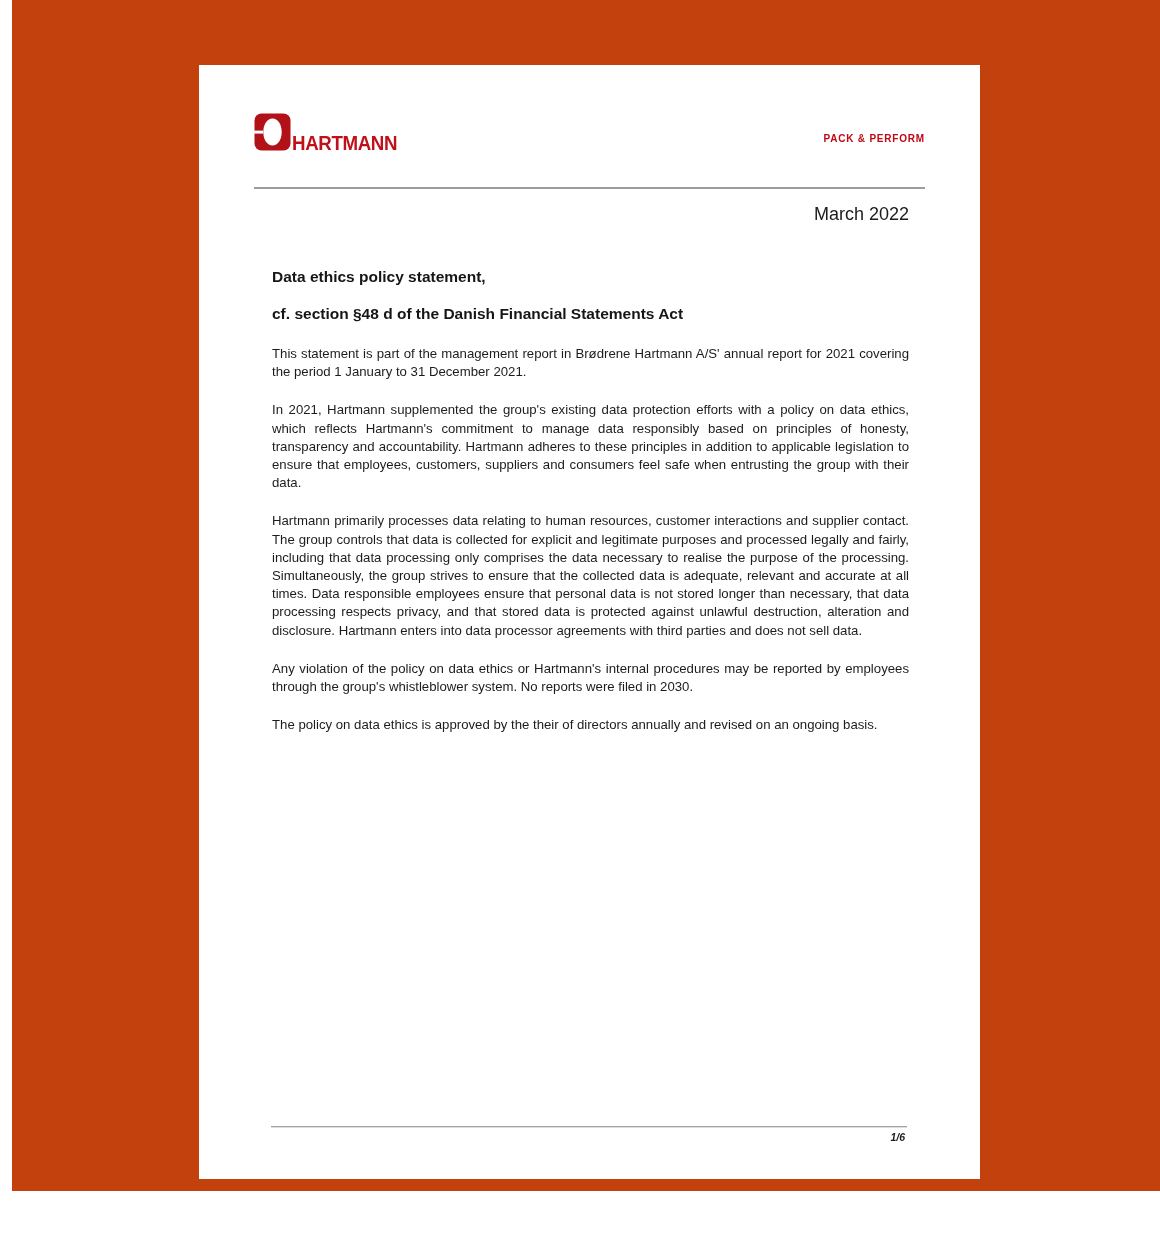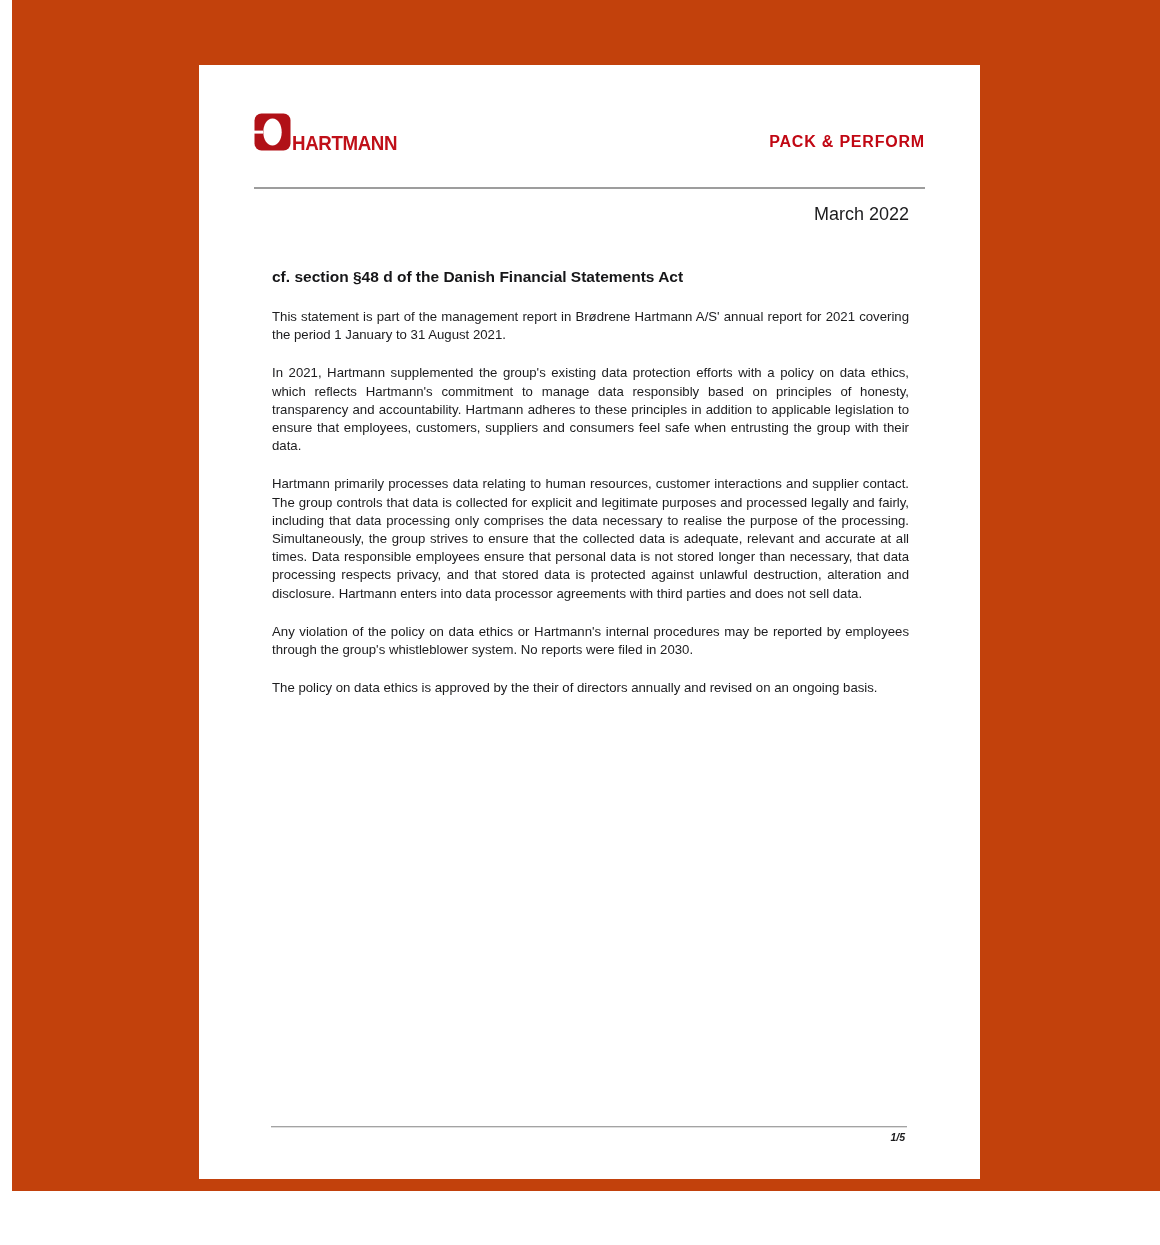--- a/index.html
+++ b/index.html
@@ -37,21 +37,21 @@
     margin-left: 1px;
     line-height: 1;
     transform: scaleX(0.96);
     transform-origin: left bottom;
     position: relative;
     top: 2px;
   }
   .tagline {
     position: absolute;
     top: 68px; right: 55px;
-    font-size: 16px;
+    font-size: 10px;
     font-weight: bold;
     letter-spacing: 0.8px;
     color: #c10713;
   }
   .top-rule {
     position: absolute;
     left: 55px; top: 122px;
     width: 671px; height: 2px;
     background: #9d9d9d;
   }
@@ -116,25 +116,26 @@
       <span class="logo-text">HARTMANN</span>
     </div>
 
     <div class="tagline">PACK &amp; PERFORM</div>
 
     <div class="top-rule"></div>
 
     <div class="doc-date">March 2022</div>
 
     <div class="content">
+      <div class="title title-1">Data ethics policy statement,</div>
       <div class="title title-2">cf. section §48 d of the Danish Financial Statements Act</div>
-      <p>This statement is part of the management report in Brødrene Hartmann A/S' annual report for 2021 covering the period 1 January to 31 August 2021.</p>
+      <p>This statement is part of the management report in Brødrene Hartmann A/S' annual report for 2021 covering the period 1 January to 31 December 2021.</p>
       <p>In 2021, Hartmann supplemented the group's existing data protection efforts with a policy on data ethics, which reflects Hartmann's commitment to manage data responsibly based on principles of honesty, transparency and accountability. Hartmann adheres to these principles in addition to applicable legislation to ensure that employees, customers, suppliers and consumers feel safe when entrusting the group with their data.</p>
       <p>Hartmann primarily processes data relating to human resources, customer interactions and supplier contact. The group controls that data is collected for explicit and legitimate purposes and processed legally and fairly, including that data processing only comprises the data necessary to realise the purpose of the processing. Simultaneously, the group strives to ensure that the collected data is adequate, relevant and accurate at all times. Data responsible employees ensure that personal data is not stored longer than necessary, that data processing respects privacy, and that stored data is protected against unlawful destruction, alteration and disclosure. Hartmann enters into data processor agreements with third parties and does not sell data.</p>
       <p>Any violation of the policy on data ethics or Hartmann's internal procedures may be reported by employees through the group's whistleblower system. No reports were filed in 2030.</p>
       <p>The policy on data ethics is approved by the their of directors annually and revised on an ongoing basis.</p>
     </div>
 
     <div class="footer-rule"></div>
-    <div class="page-number">1/5</div>
+    <div class="page-number">1/6</div>
 
   </div>
 </div>
 
 </body></html>

